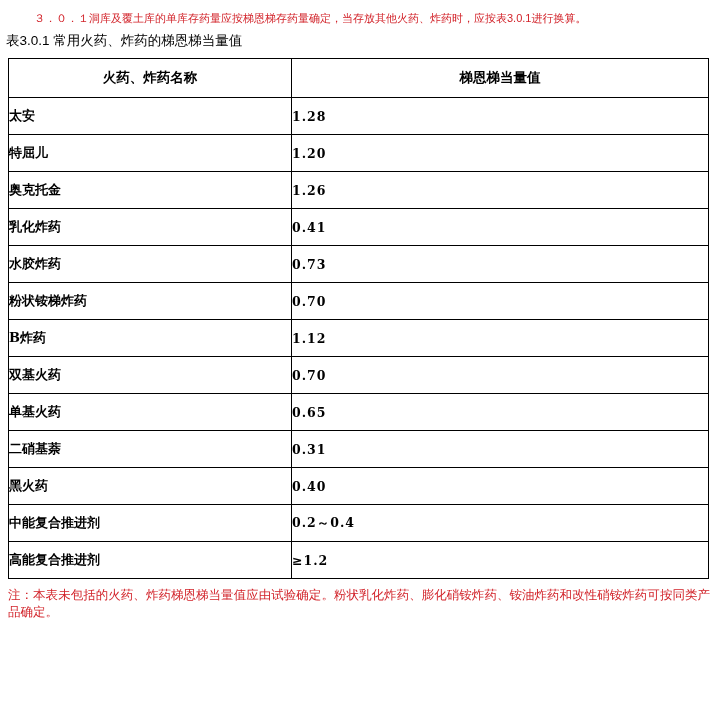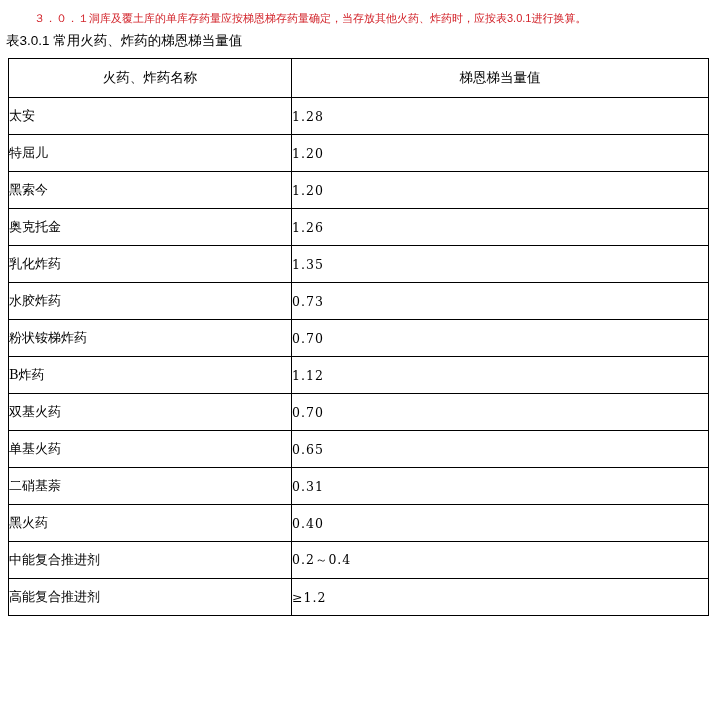--- a/index.html
+++ b/index.html
@@ -43,21 +43,21 @@
     border-collapse: collapse;
     margin: 3px 8px 0 8px;
     width: 700px;
     table-layout: fixed;
   }
   table.tnt col.c1 { width: 283px; }
   table.tnt col.c2 { width: 417px; }
   table.tnt th, table.tnt td {
     border: 1px solid #000000;
     font-family: "DejaVu Serif", serif;
-    font-weight: normal;
+    font-weight: bold;
     color: #000000;
     font-size: 13px;
     height: 36px;
     padding: 0;
     vertical-align: middle;
   }
   table.tnt thead th {
     height: 38px;
     font-size: 13.5px;
   }
@@ -99,30 +99,26 @@
     <tbody>
       <tr>
         <td>太安</td>
         <td class="val">1.28</td>
       </tr>
       <tr>
         <td>特屈儿</td>
         <td class="val">1.20</td>
       </tr>
       <tr>
-        <td>黑索今</td>
-        <td class="val">1.20</td>
-      </tr>
-      <tr>
         <td>奥克托金</td>
         <td class="val">1.26</td>
       </tr>
       <tr>
         <td>乳化炸药</td>
-        <td class="val">1.35</td>
+        <td class="val">0.41</td>
       </tr>
       <tr>
         <td>水胶炸药</td>
         <td class="val">0.73</td>
       </tr>
       <tr>
         <td>粉状铵梯炸药</td>
         <td class="val">0.70</td>
       </tr>
       <tr>
@@ -149,14 +145,15 @@
         <td>中能复合推进剂</td>
         <td class="val">0.2～0.4</td>
       </tr>
       <tr>
         <td>高能复合推进剂</td>
         <td class="val">≥1.2</td>
       </tr>
     </tbody>
   </table>
 
+  <div class="note">注：本表未包括的火药、炸药梯恩梯当量值应由试验确定。粉状乳化炸药、膨化硝铵炸药、铵油炸药和改性硝铵炸药可按同类产品确定。</div>
 
 </div>
 
 </body></html>

